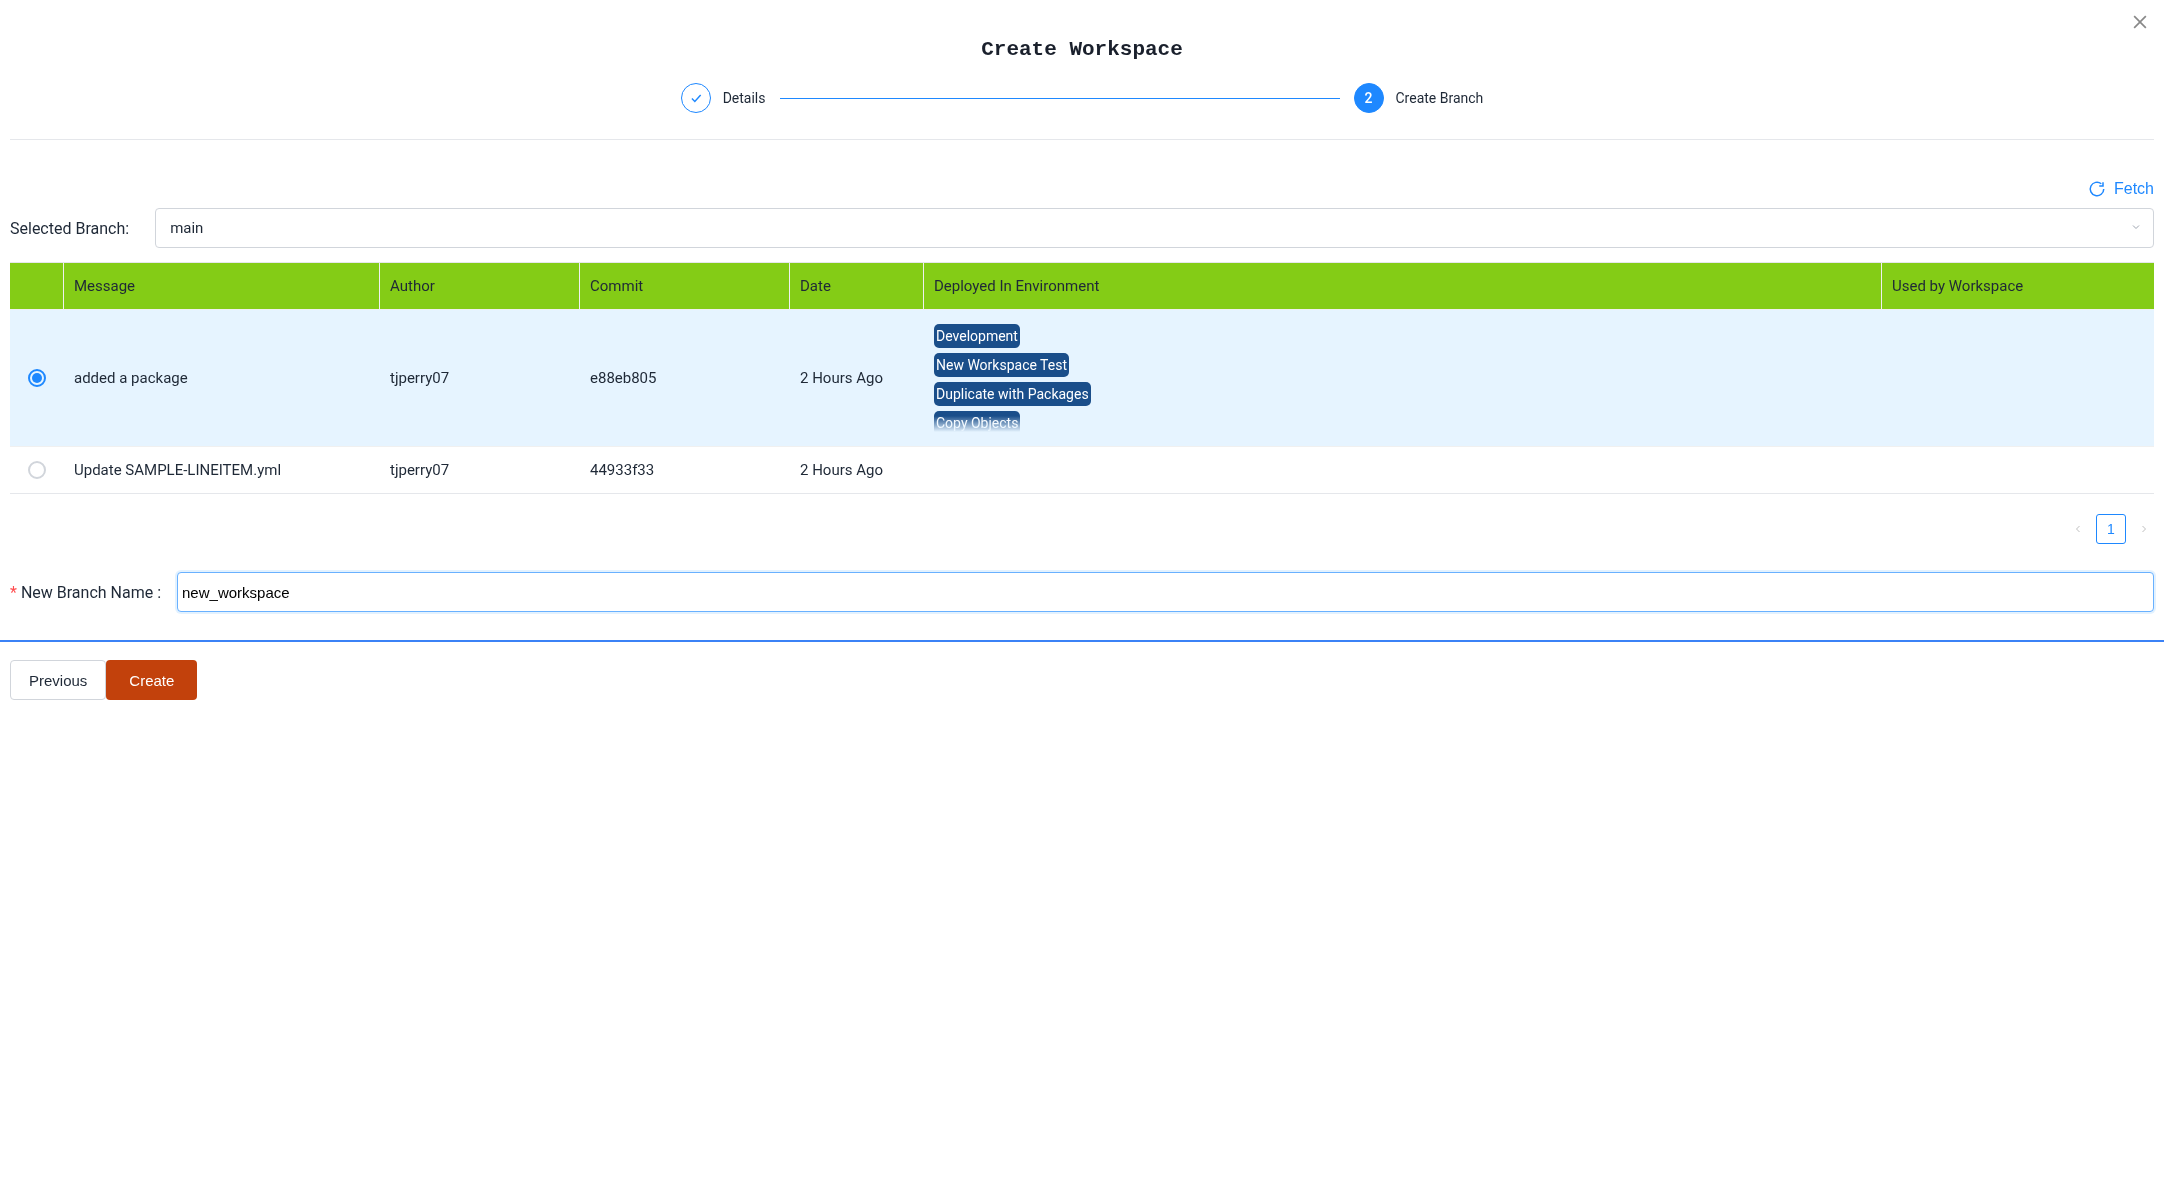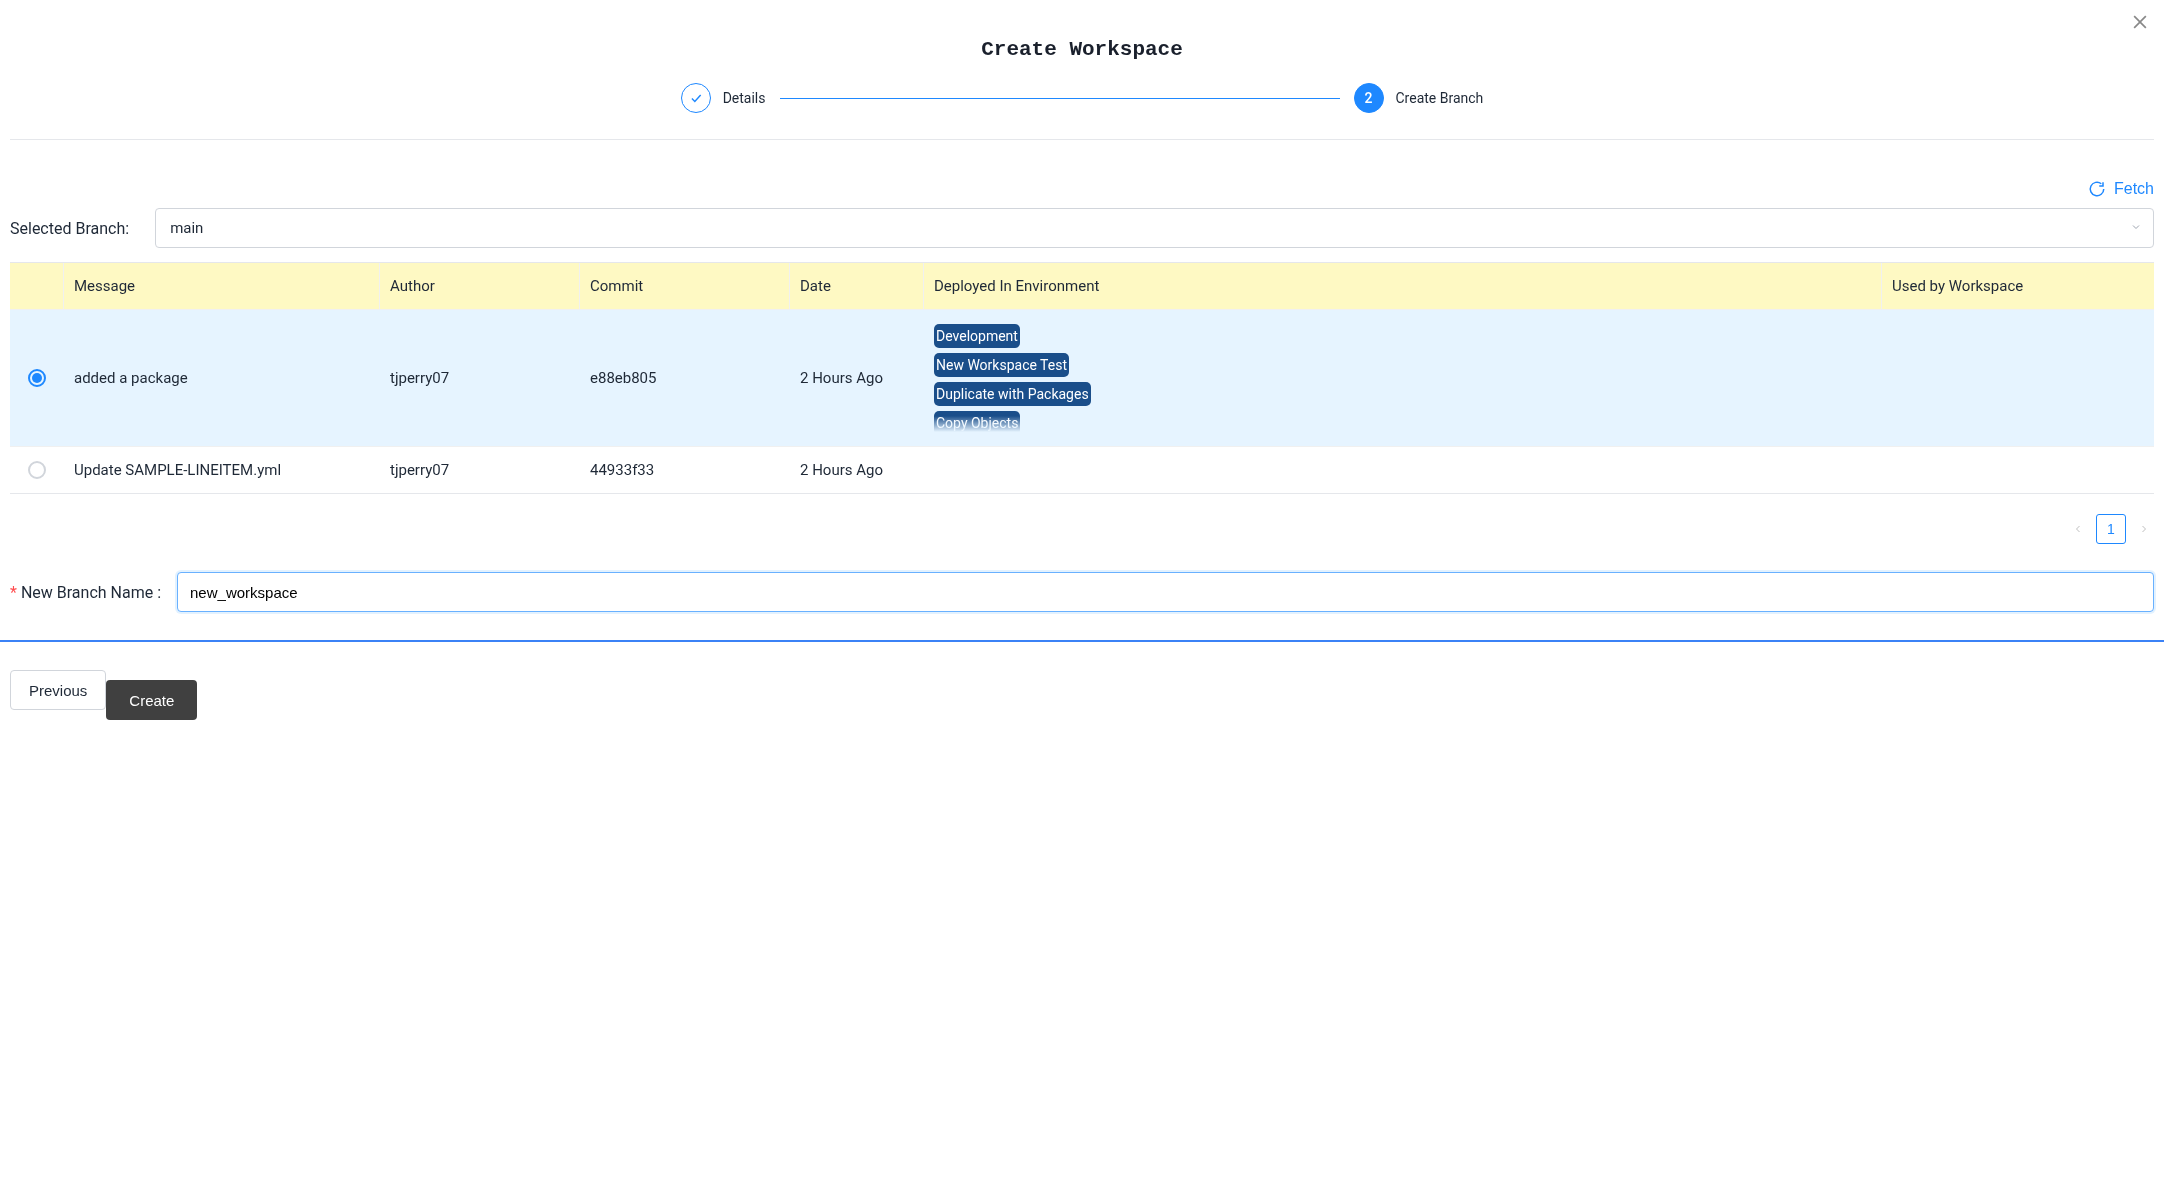--- a/index.html
+++ b/index.html
@@ -137,21 +137,21 @@
       color: #9ca3af;
     }
     .select-caret svg { width: 12px; height: 12px; }
     .table {
       border: 1px solid #e5e7eb;
       border-left: none;
       border-right: none;
     }
     .thead {
       display: flex;
-      background: #fef9c3;
+      background: #84cc16;
       border-bottom: 1px solid #f0f0f0;
     }
     .th, .td {
       padding: 14px 10px;
       font-size: 15px;
       text-align: left;
     }
     .th { font-weight: 400; color: #1f2937; border-right: 1px solid #f0f0f0; }
     .th:last-child { border-right: none; }
     .col-radio { flex: 0 0 54px; display: flex; align-items: center; justify-content: center; }
@@ -236,21 +236,21 @@
       display: flex;
       align-items: center;
       gap: 16px;
       padding: 8px 0 28px;
     }
     .text-input {
       flex: 1;
       height: 40px;
       border: 1px solid #69b1ff;
       border-radius: 4px;
-      padding: 0 12px;
+      padding: 0 4px;
       font-size: 15px;
       outline: none;
       box-shadow: 0 0 0 2px rgba(24,144,255,0.12);
     }
     .footer {
       display: flex;
       align-items: center;
       padding: 18px 10px 18px;
       border-top: 2px solid #3b82f6;
     }
@@ -261,24 +261,23 @@
       font-size: 15px;
       cursor: pointer;
       border: 1px solid transparent;
     }
     .btn-secondary {
       background: #fff;
       border-color: #d1d5db;
       color: #1f2937;
     }
     .btn-primary {
-      background: #404040;
+      background: #c2410c;
       color: #fff;
       padding: 0 22px;
-      margin-top: 20px;
     }
   </style>
 </head>
 <body>
 
 <div class="modal">
 
   <button class="close-btn">
     <svg viewBox="0 0 24 24" width="20" height="20" fill="none" stroke="currentColor" stroke-width="2">
         <line x1="5" y1="5" x2="19" y2="19"></line>

